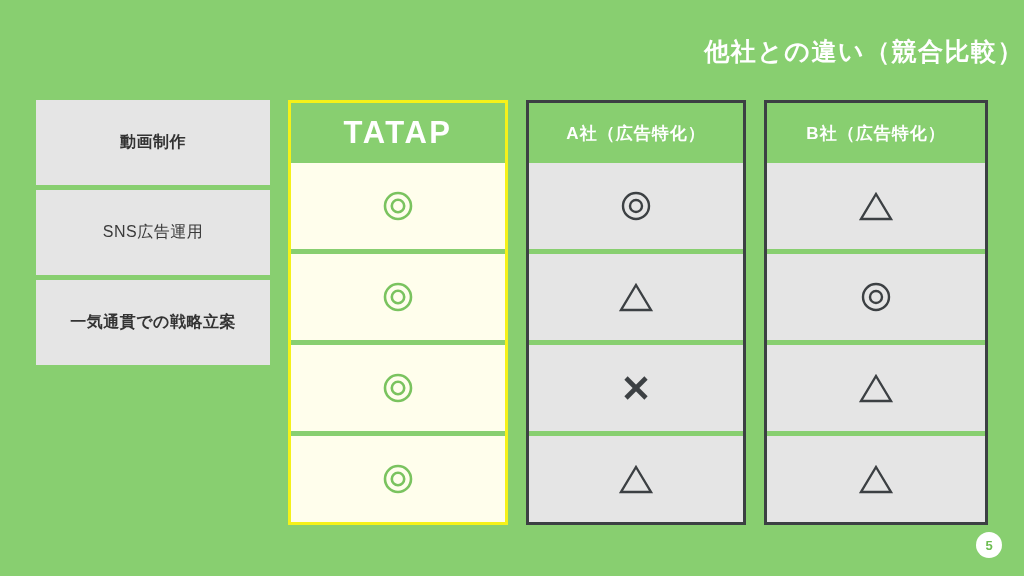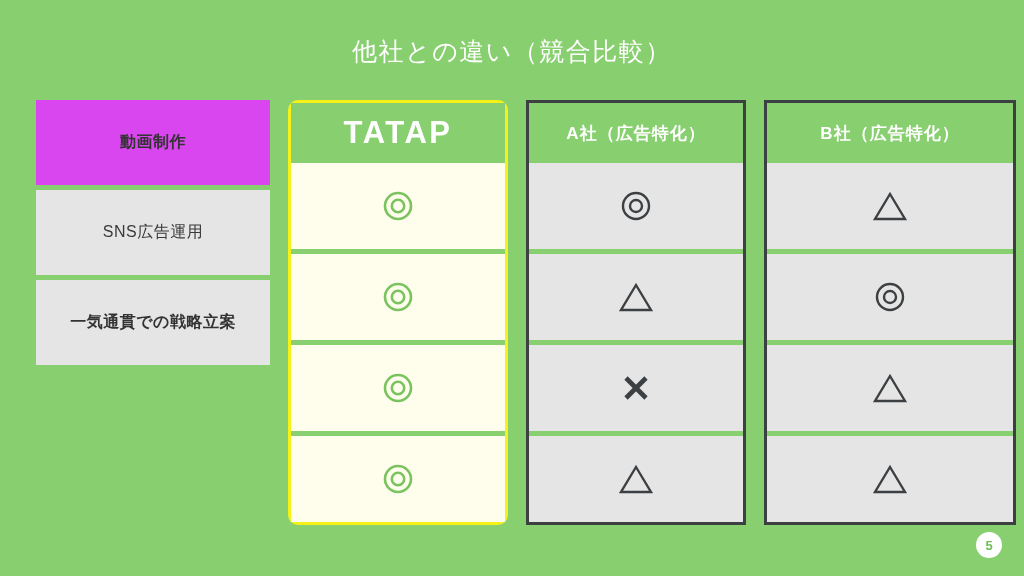--- a/index.html
+++ b/index.html
@@ -23,24 +23,24 @@
     background: #88cf70;
     box-sizing: border-box;
   }
 
   
   .slide-title {
     position: absolute;
     left: 0;
     top: 36px;
     width: 1024px;
-    text-align: center;
+    text-align: right;
     color: #ffffff;
     font-size: 25px;
-    font-weight: normal;
+    font-weight: bold;
     letter-spacing: 1.5px;
     line-height: 1.2;
     white-space: nowrap;
   }
 
   
   .table {
     position: absolute;
     left: 36px;
     top: 100px;
@@ -49,23 +49,23 @@
   }
 
   .col {
     position: absolute;
     top: 0;
     height: 425px;
     box-sizing: border-box;
   }
 
   .col-item    { left: 0px;   width: 234px; }
-  .col-tatap   { left: 252px; width: 220px; border-radius: 10px; }
+  .col-tatap   { left: 252px; width: 220px; }
   .col-a       { left: 490px; width: 220px; }
-  .col-b       { left: 728px; width: 252px; }
+  .col-b       { left: 728px; width: 224px; }
 
   
   .col-tatap {
     border: 3px solid #f5f119;
     background: #88cf70;
   }
   .col-a, .col-b {
     border: 3px solid #3c4043;
     background: #88cf70;
   }
@@ -114,21 +114,21 @@
 
   .col-item .cell        { height: 85px; }
   .col-tatap .cell,
   .col-a .cell,
   .col-b .cell           { height: 86px; }
   .col-tatap .cell:last-child,
   .col-a .cell:last-child,
   .col-b .cell:last-child { height: 86px; }
 
   
-  .bg-white { background: #d946ef; }
+  .bg-white { background: #e5e5e5; }
   .bg-gray  { background: #e5e5e5; }
   .bg-cream { background: #fffeec; }
 
   .item-label {
     font-size: 16px;
     font-weight: bold;
     color: #333333;
     letter-spacing: 0.5px;
     white-space: nowrap;
   }

